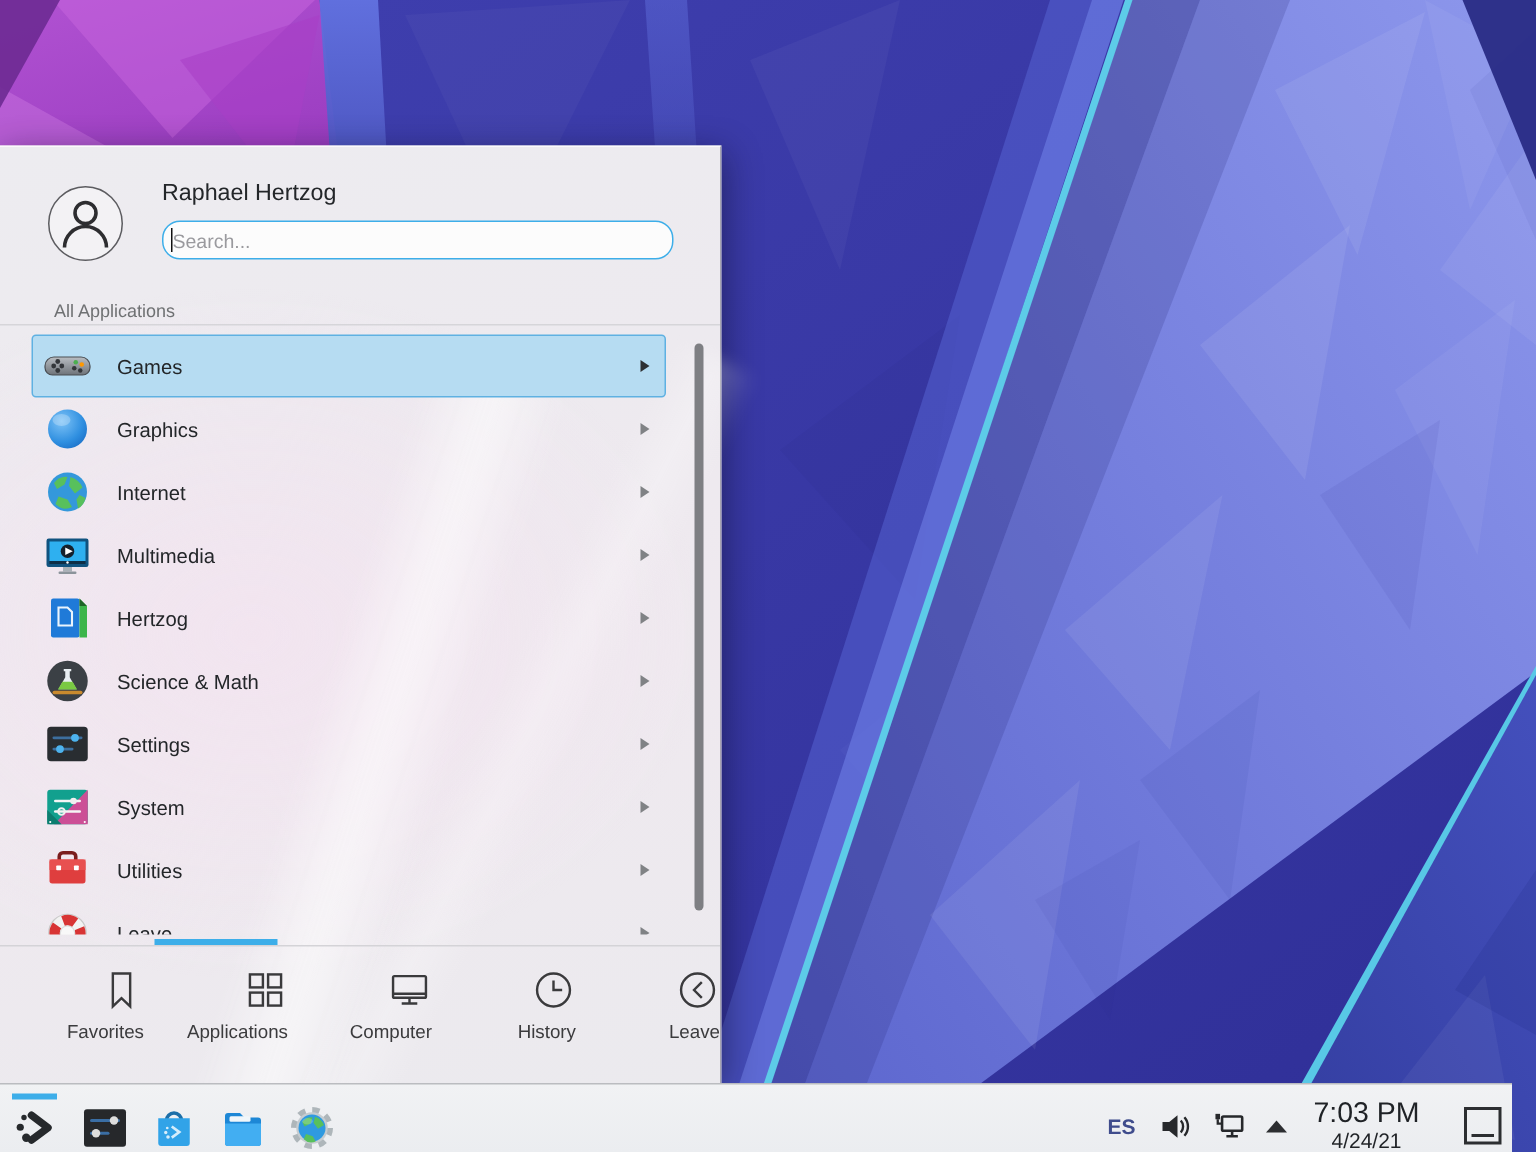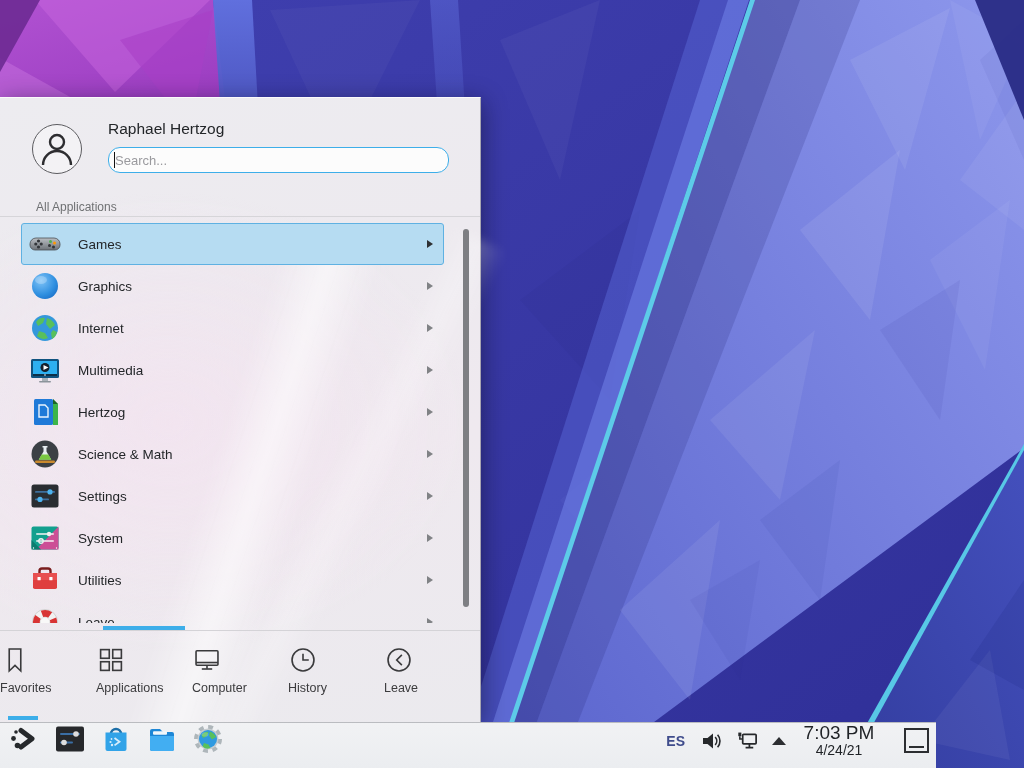--- a/index.html
+++ b/index.html
@@ -43,30 +43,30 @@
   .cat-icon{width:32px;height:32px;flex:0 0 32px;}
   .cat-icon svg{width:32px;height:32px;display:block;}
   .cat-label{margin-left:17px;font-size:13.5px;color:var(--text);}
   .cat-arrow{margin-left:auto;width:0;height:0;border-top:4.5px solid transparent;
              border-bottom:4.5px solid transparent;border-left:6px solid #808285;}
   .cat-row.selected .cat-arrow{border-left-color:#2e3033;}
 
   .scrollbar{position:absolute;left:463px;top:131px;width:6px;height:378px;border-radius:3px;background:#7e7f83;}
 
   .footer{position:absolute;left:0;right:0;bottom:0;height:92px;border-top:1px solid #d4d3d7;display:flex;}
-  .tab{flex:1;position:relative;display:flex;flex-direction:column;align-items:flex-start;}
+  .tab{flex:1;position:relative;display:flex;flex-direction:column;align-items:flex-end;}
   .tab-icon{margin-top:14px;height:30px;}
   .tab-icon svg{width:30px;height:30px;}
   .tab-label{margin-top:6px;font-size:12.5px;color:#3b3b3d;}
   .tab.active::after{content:"";position:absolute;top:-5px;left:7px;right:7px;height:4px;background:var(--accent);}
 
   
-  .panel{position:absolute;left:0;bottom:0;width:936px;height:46px;z-index:6;
+  .panel{position:absolute;left:0;bottom:0;width:1008px;height:46px;z-index:6;
          background:linear-gradient(#f1f2f4,#ebedf0);border-top:1px solid rgba(60,60,70,.28);
-         display:flex;align-items:flex-start;gap:31px;}
+         display:flex;align-items:flex-end;gap:31px;}
   .task-icons{display:flex;align-items:center;}
   .task-icon{position:relative;width:32px;height:32px;margin-left:14px;}
   .task-icon:first-child{margin-left:8px;}
   .task-icon svg{width:32px;height:32px;display:block;}
   .active-stripe{position:absolute;top:-7px;left:0;width:30px;height:3.5px;background:var(--accent);}
 
   .tray{margin-left:auto;display:flex;align-items:center;}
   .kbd{font-size:14px;font-weight:700;color:var(--keyboard_indicator);margin-right:15px;}
   .tray-ic{margin-right:13px;height:22px;}
   .tray-ic svg{width:23px;height:22px;display:block;}

